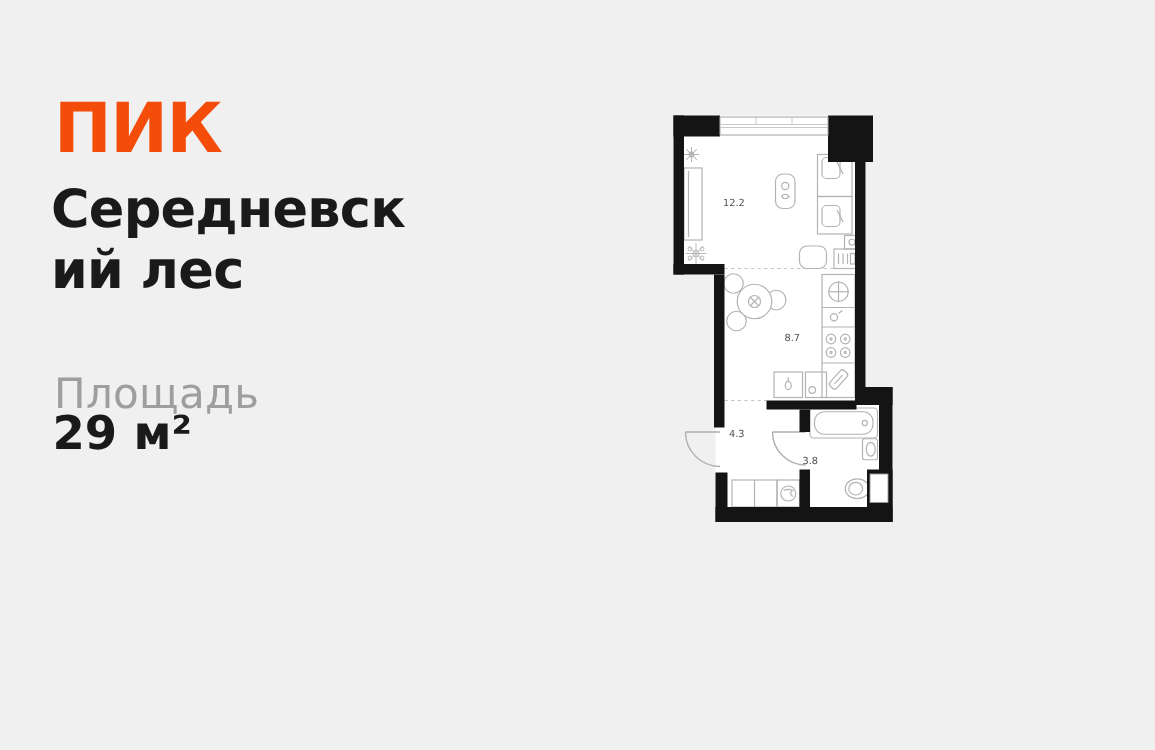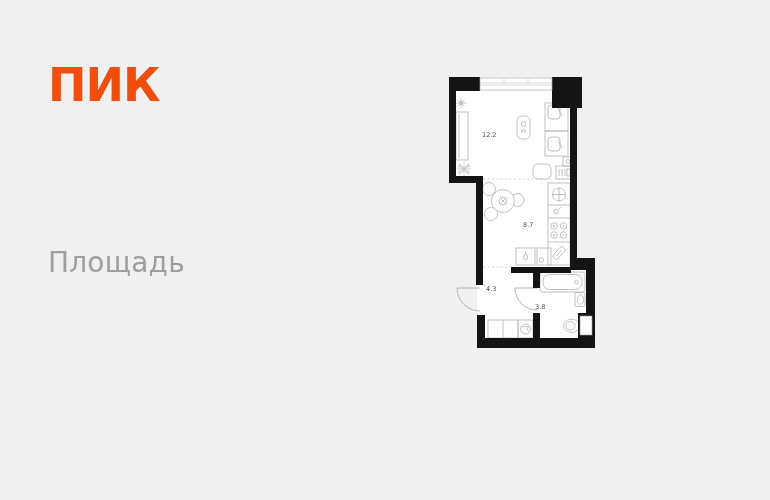--- a/index.html
+++ b/index.html
@@ -1,21 +1,21 @@
 <!DOCTYPE html>
 <html><head>
 <meta charset="utf-8">
 <style>
   html,body{margin:0;padding:0;}
   body{
     width:770px;height:500px;position:relative;overflow:hidden;
     background:#f0f0f1;
     font-family:"DejaVu Sans","Liberation Sans",sans-serif;
   }
-  .left-panel{position:absolute;left:12px;top:0;width:300px;height:419px;}
+  .left-panel{position:absolute;left:0;top:0;width:300px;height:419px;}
   .logo{
     position:absolute;left:36px;top:62px;
     font-size:46px;font-weight:800;letter-spacing:-1px;
     color:#F44D0A;line-height:1;
   }
   .title{
     position:absolute;left:34px;top:120px;width:250px;
     font-size:35px;font-weight:700;color:#1a1a1a;line-height:1.18;
     letter-spacing:-0.5px;
   }
@@ -35,21 +35,23 @@
   .thin{stroke:#c2c2c2;stroke-width:0.6;fill:none;}
   .dash{stroke:#c5c5c5;stroke-width:0.7;stroke-dasharray:2.2,2.2;fill:none;}
   .door{stroke:#aeaeae;stroke-width:0.9;fill:none;}
   .room-label{font-size:6.5px;fill:#4d4d4d;font-family:"DejaVu Sans",sans-serif;}
 </style>
 </head>
 <body>
 
 <div class="left-panel">
   <div class="logo">ПИК</div>
+  <div class="title"><span>Середневск</span><br><span>ий лес</span></div>
   <div class="area-label">Площадь</div>
+  <div class="area-value">29 м²</div>
 </div>
 
 <svg width="770" height="500" viewBox="0 0 770 500">
 
   <polygon class="floor" points="449,77 582,77 582,108 577,108 577,258 595,258 595,348 477,348 477,183 449,183"></polygon>
 
   <line class="dash" x1="483" y1="179" x2="570" y2="179"></line>
   <line class="dash" x1="483" y1="267" x2="511" y2="267"></line>
 
   <g stroke="#b3b3b3" stroke-width="0.7">

